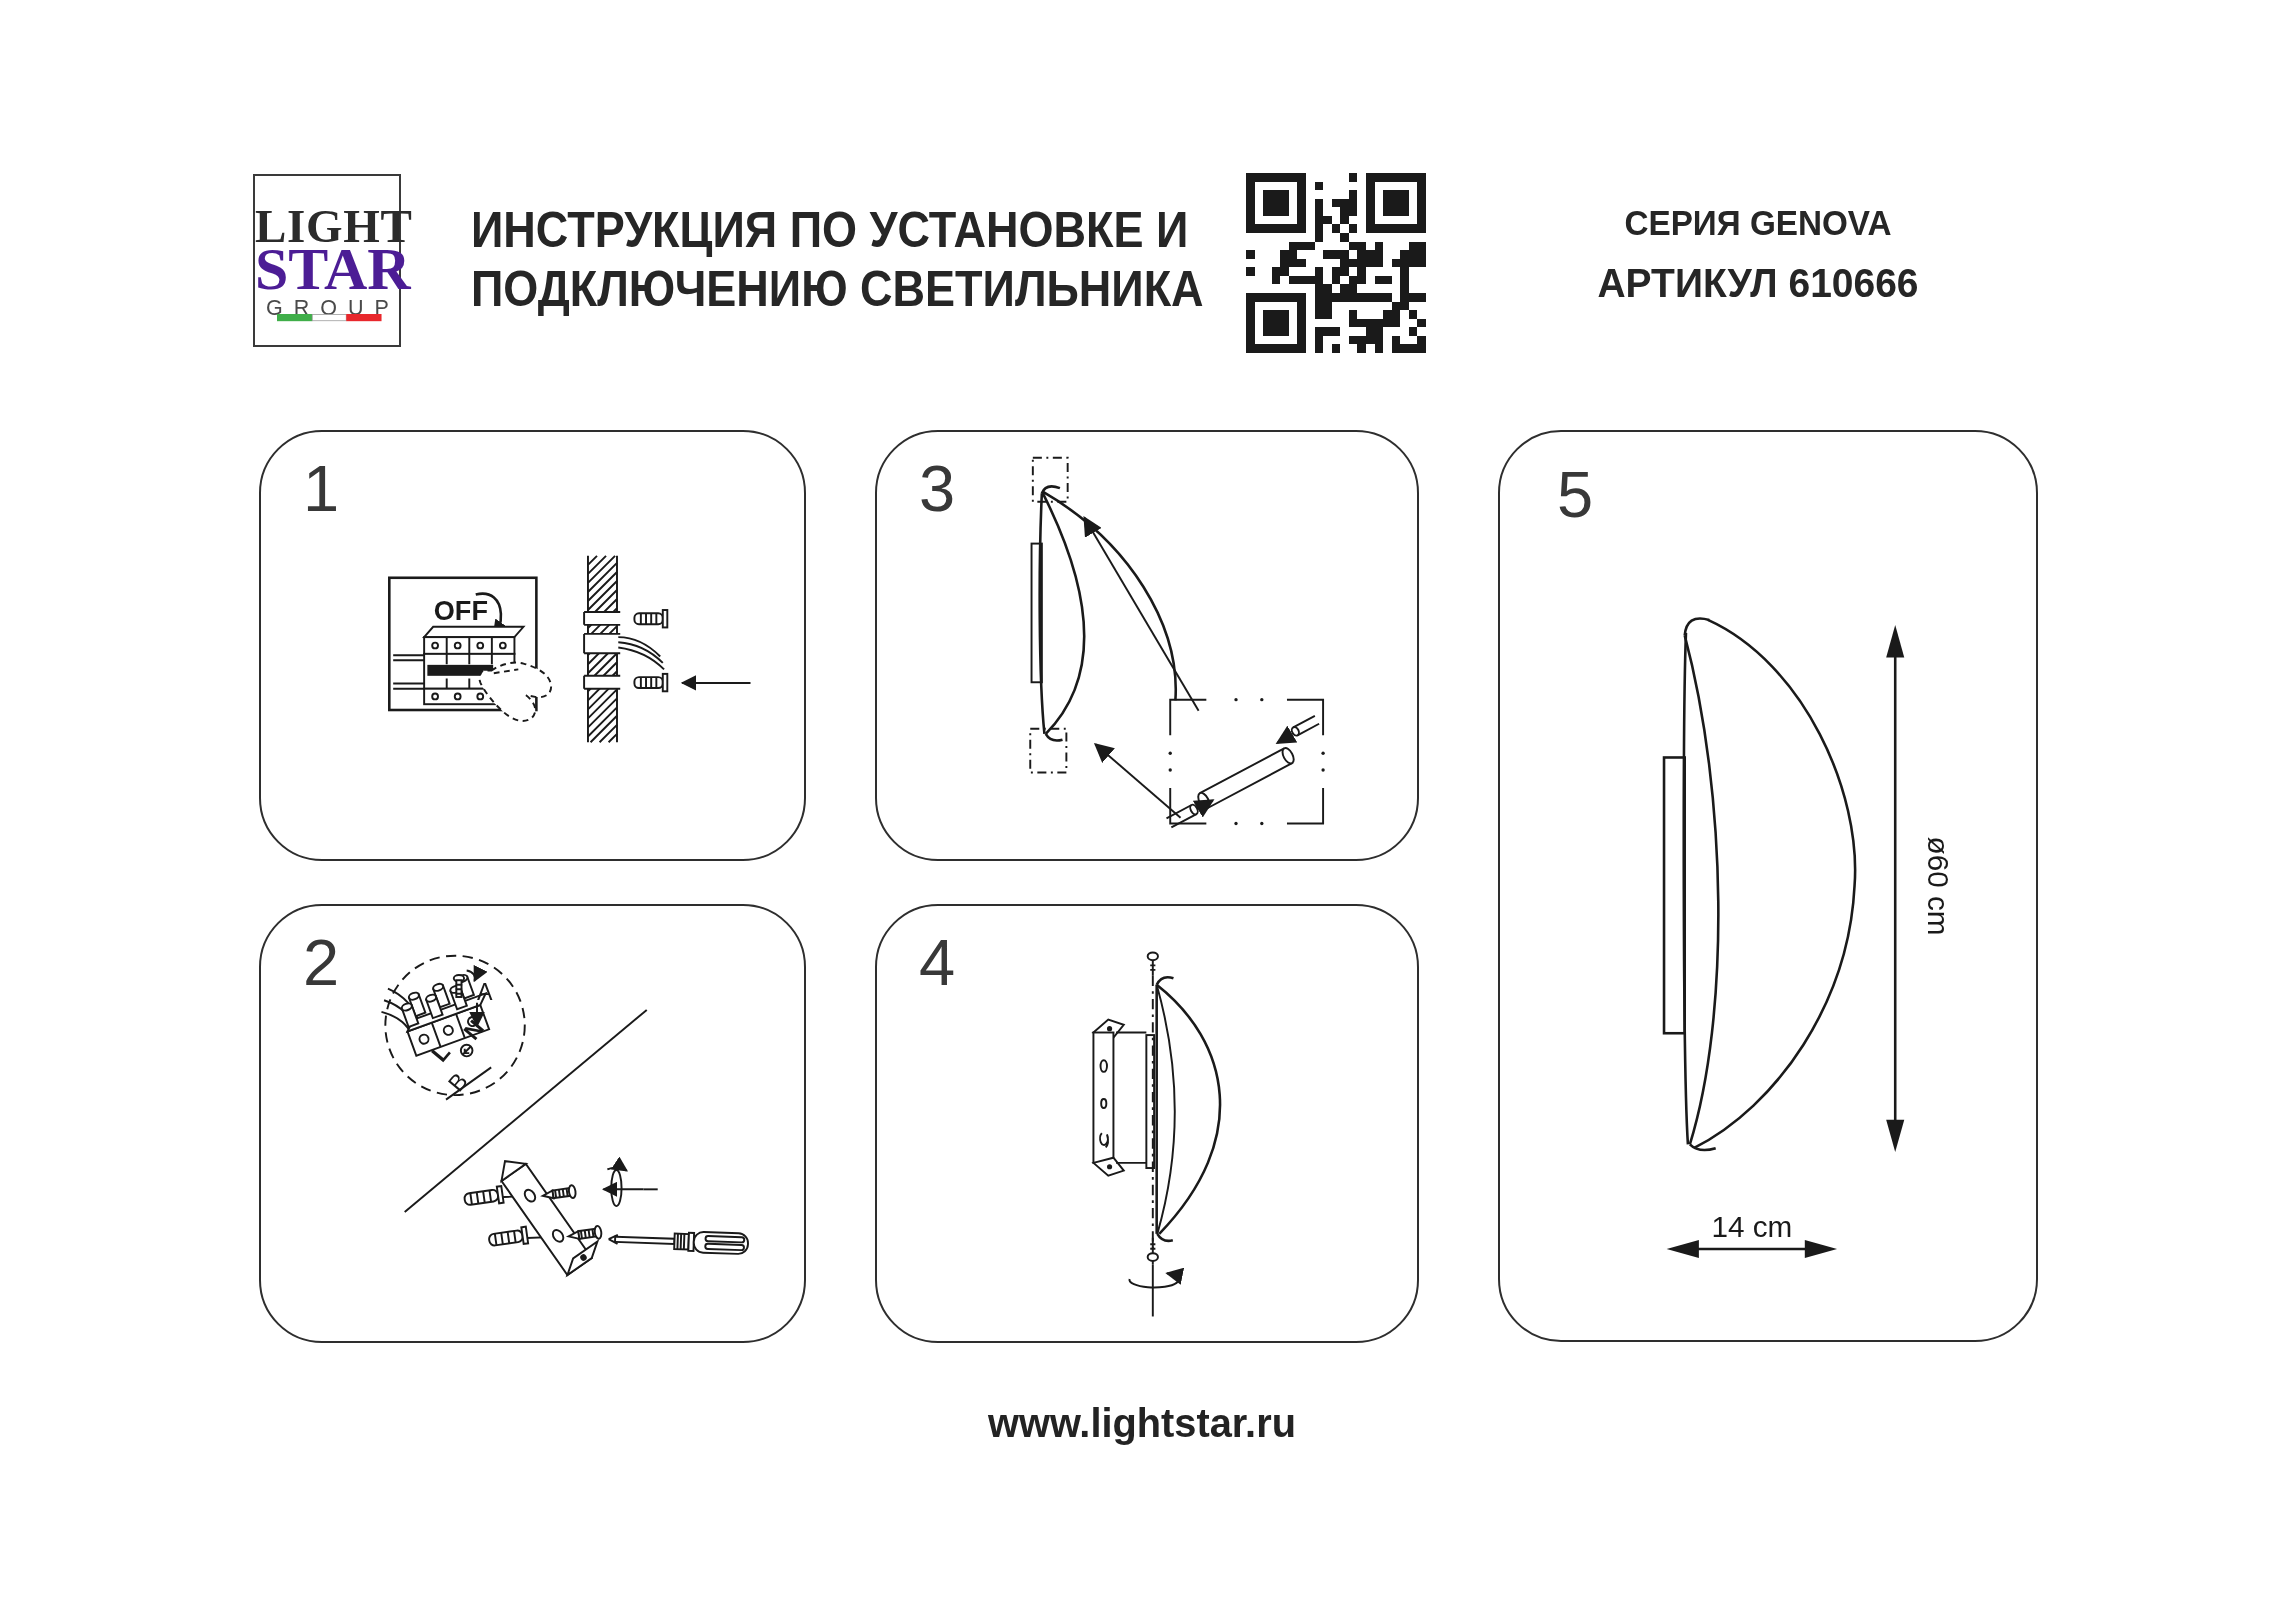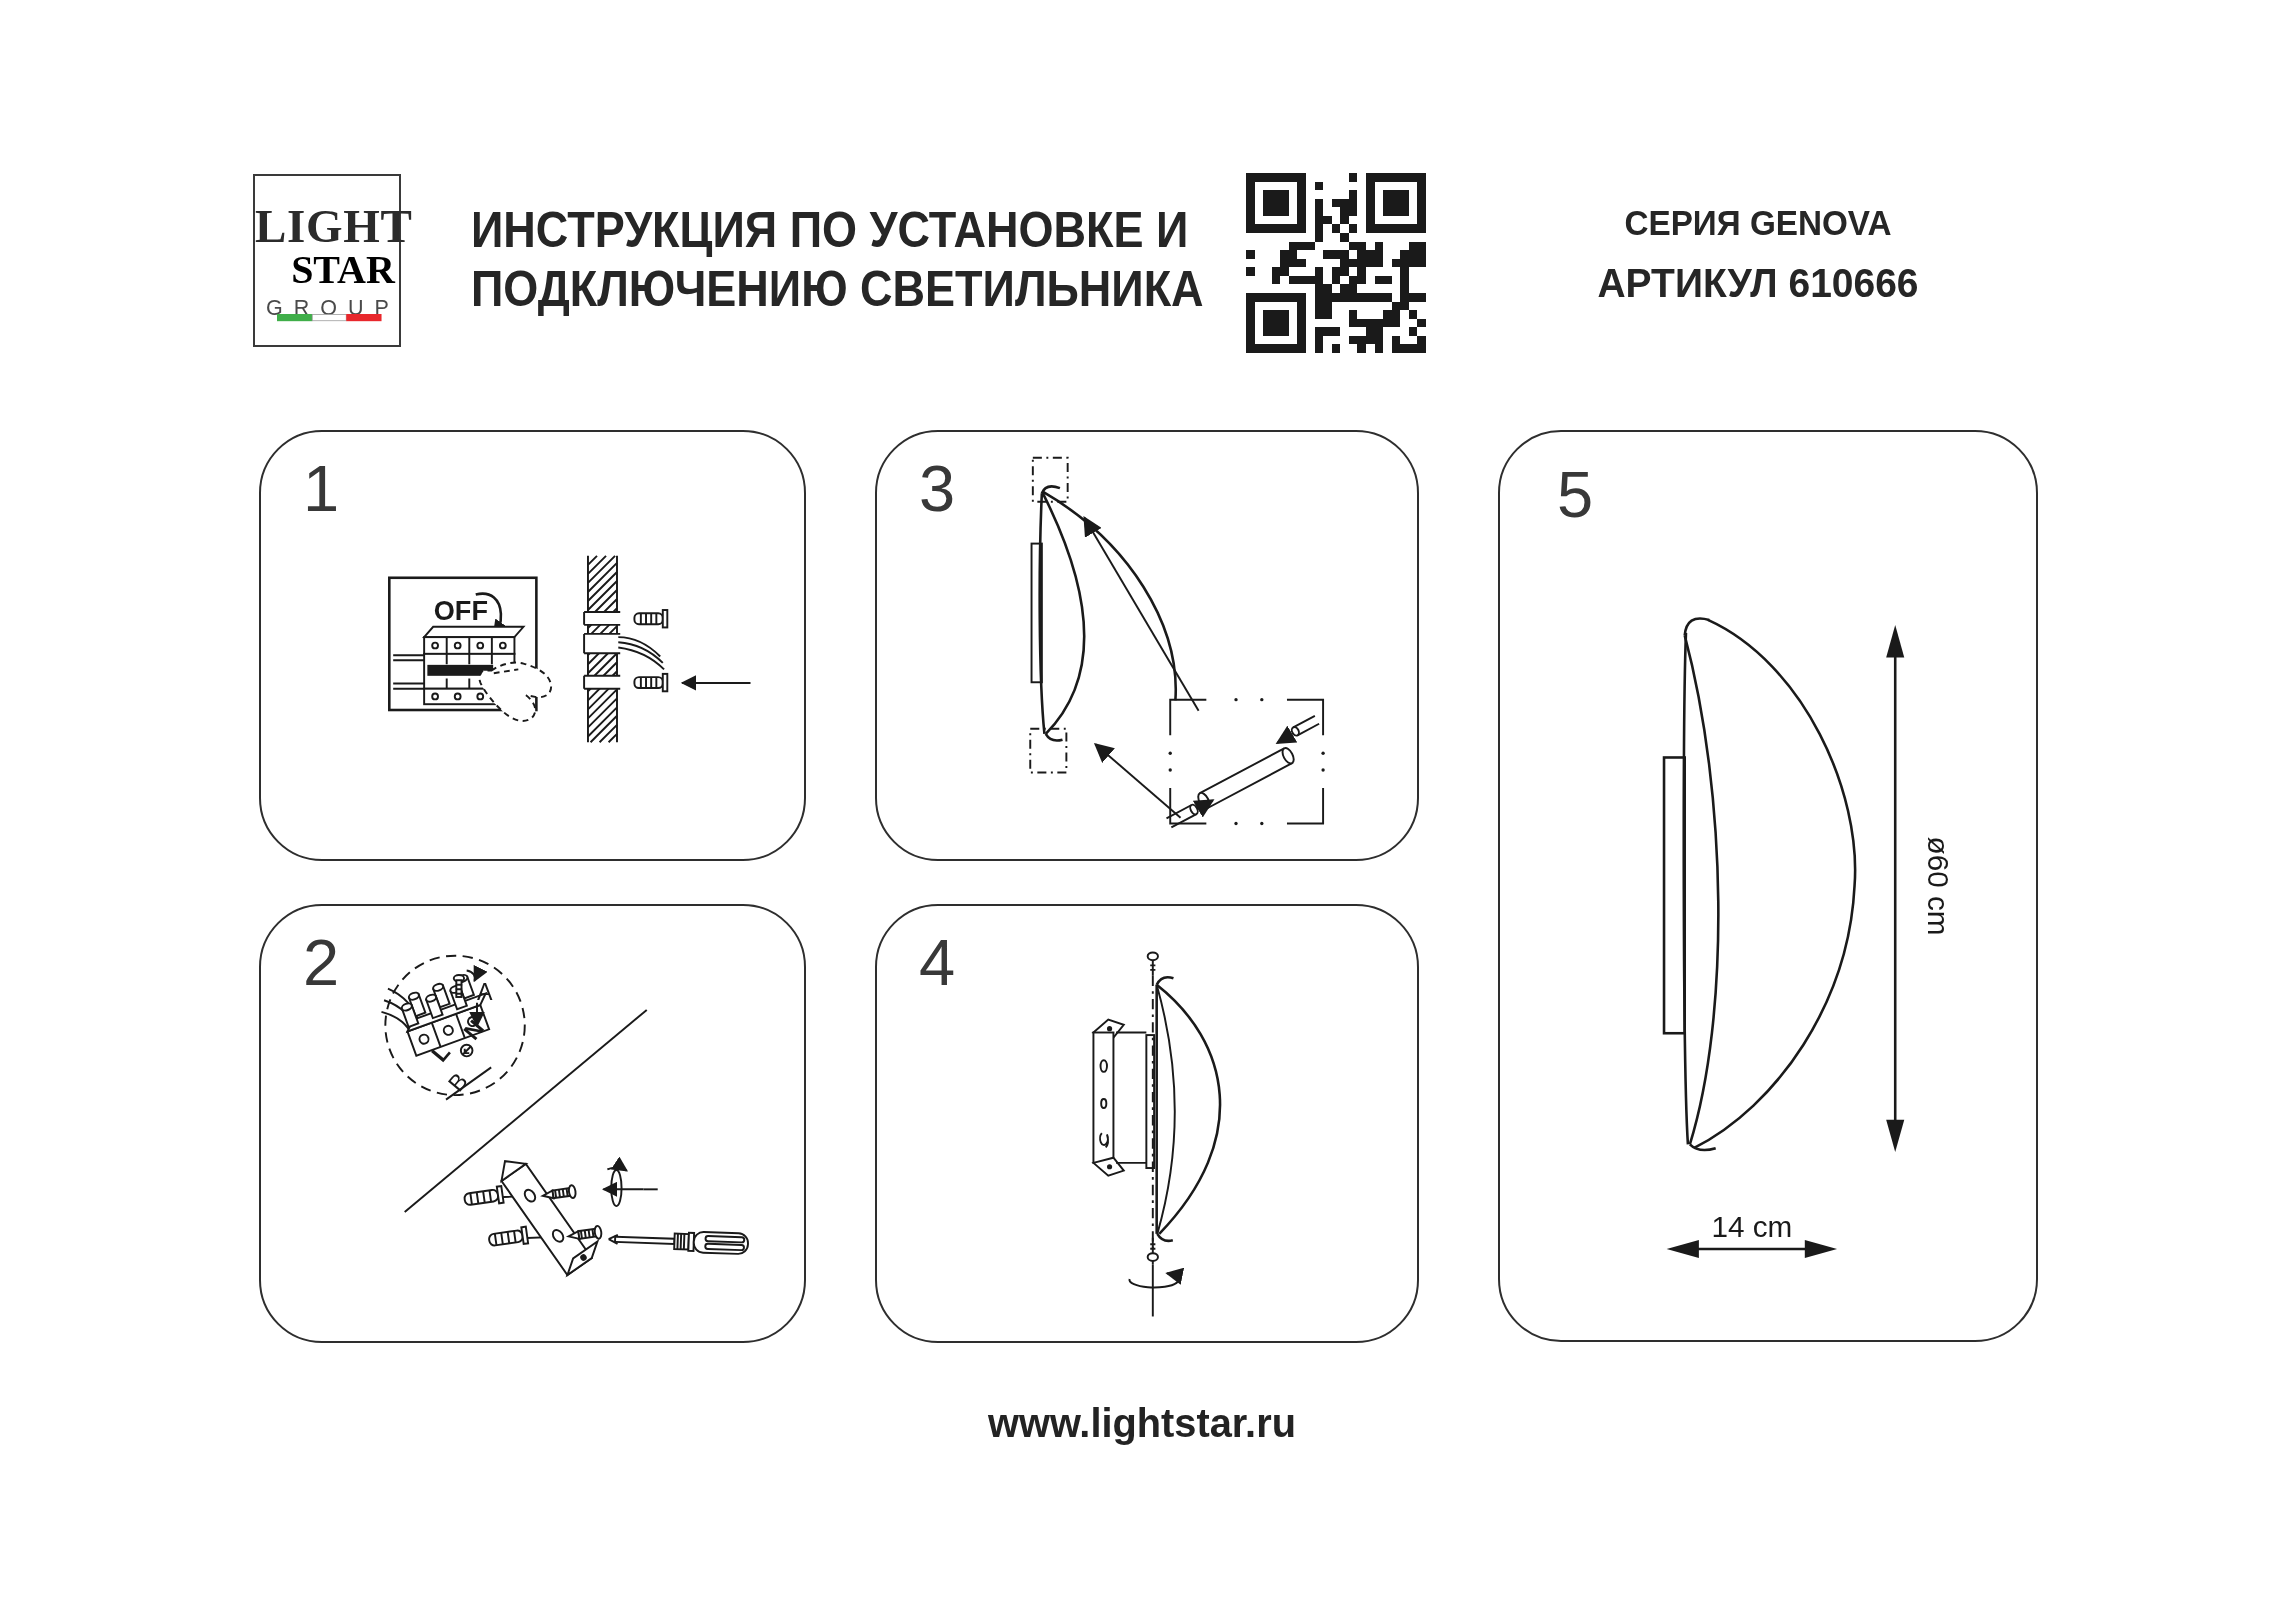--- a/index.html
+++ b/index.html
@@ -4,22 +4,22 @@
 <style>
   html,body{margin:0;padding:0;background:#ffffff;}
   .page{position:relative;width:2284px;height:1616px;background:#ffffff;overflow:hidden;
         font-family:"Liberation Sans",sans-serif;color:#1c1c1c;}
 
   
   .logo-box{position:absolute;left:253px;top:174px;width:148px;height:173px;
             border:2px solid #3a3a3a;box-sizing:border-box;text-align:center;}
   .logo-light{margin-top:30px;font-family:"Liberation Serif",serif;font-weight:bold;
               font-size:47px;line-height:40px;letter-spacing:0.7px;color:#2b2b2b;}
-  .logo-star{font-family:"Liberation Serif",serif;font-weight:bold;font-size:40px;
-             line-height:47px;letter-spacing:0px;color:#000000;padding-left:32px;}
+  .logo-star{font-family:"Liberation Serif",serif;font-weight:bold;font-size:60px;
+             line-height:47px;letter-spacing:0px;color:#4c1d95;}
   .logo-group{margin-top:4px;font-size:21.5px;letter-spacing:11px;text-indent:11px;
               color:#4a4a4a;line-height:22px;}
   .logo-flag{position:absolute;left:22px;right:18px;bottom:23.4px;height:7.2px;}
 
   .title-block{position:absolute;left:471px;top:201px;font-weight:bold;font-size:50px;
                line-height:59px;color:#262626;transform:scaleX(.90);transform-origin:left top;
                white-space:nowrap;}
   .qr{position:absolute;left:1246px;top:173px;width:180px;height:180px;}
   .series-block{position:absolute;left:1517px;top:203px;width:482px;text-align:center;color:#262626;}
   .series-line{font-weight:bold;font-size:35px;line-height:39px;transform:scaleX(.95);}

